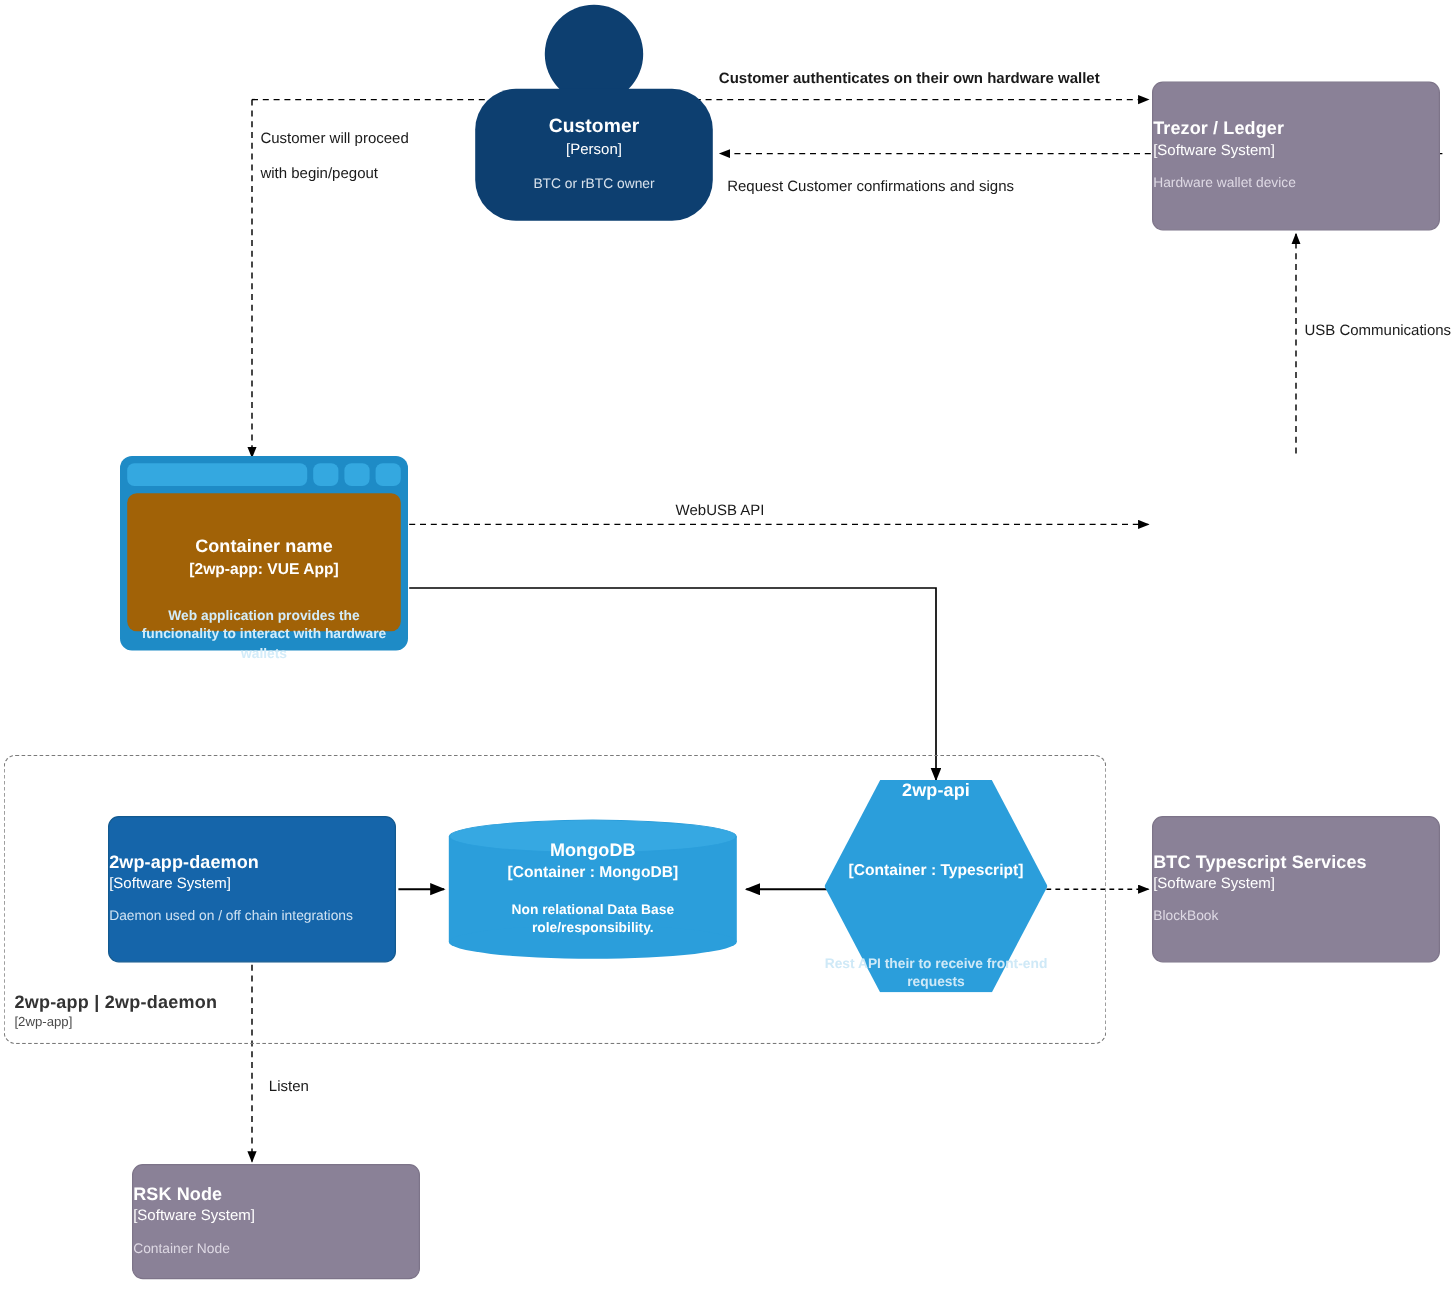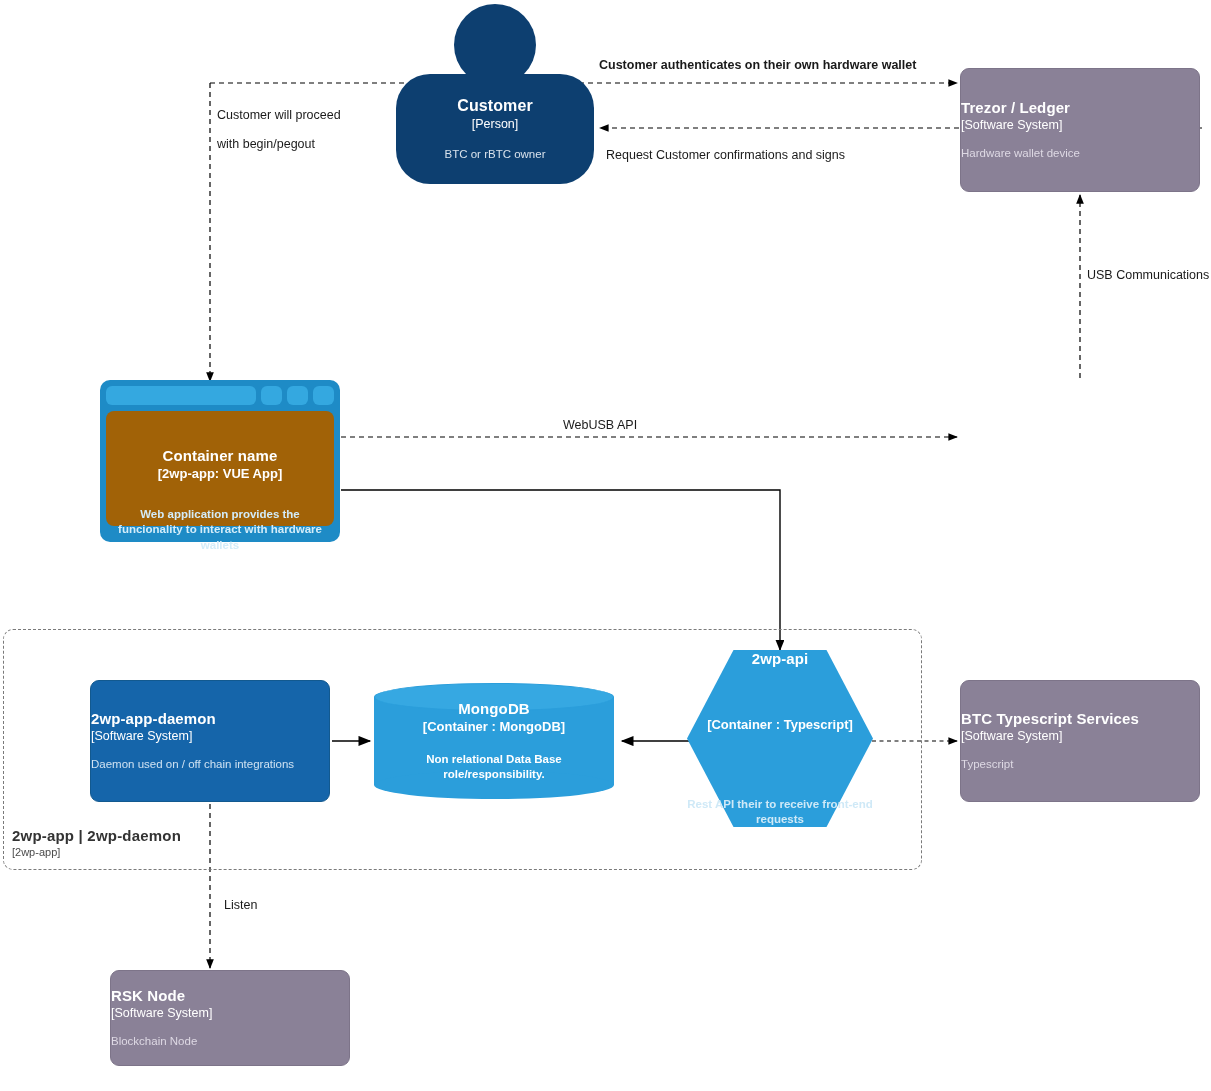--- a/index.html
+++ b/index.html
@@ -335,27 +335,27 @@
     <div class="hex-text">
       <div class="n-title">2wp-api</div>
       <div class="n-type">[Container : Typescript]</div>
       <div class="n-desc">Rest API their to receive front-end requests</div>
     </div>
   </div>
 
   <div class="node sys" style="left:960px; top:680px; width:240px; height:122px;">
     <div class="n-title">BTC Typescript Services</div>
     <div class="n-type">[Software System]</div>
-    <div class="n-desc">Typescript</div>
+    <div class="n-desc">BlockBook</div>
   </div>
 
   <div class="node sys" style="left:90px; top:970px; width:240px; height:96px;margin-left:20px;">
     <div class="n-title">RSK Node</div>
     <div class="n-type">[Software System]</div>
-    <div class="n-desc">Blockchain Node</div>
+    <div class="n-desc">Container Node</div>
   </div>
 
   <div class="edge-label" style="left:599px; top:56px;font-weight:bold;">Customer authenticates on their own hardware wallet</div>
 
   <div class="edge-label" style="left:606px; top:146px;">Request Customer confirmations and signs</div>
 
   <div class="edge-label" style="left:217px; top:106px;">Customer will proceed</div>
   <div class="edge-label" style="left:217px; top:135px;">with begin/pegout</div>
 
   <div class="edge-label" style="left:1087px; top:266px;">USB Communications</div>

